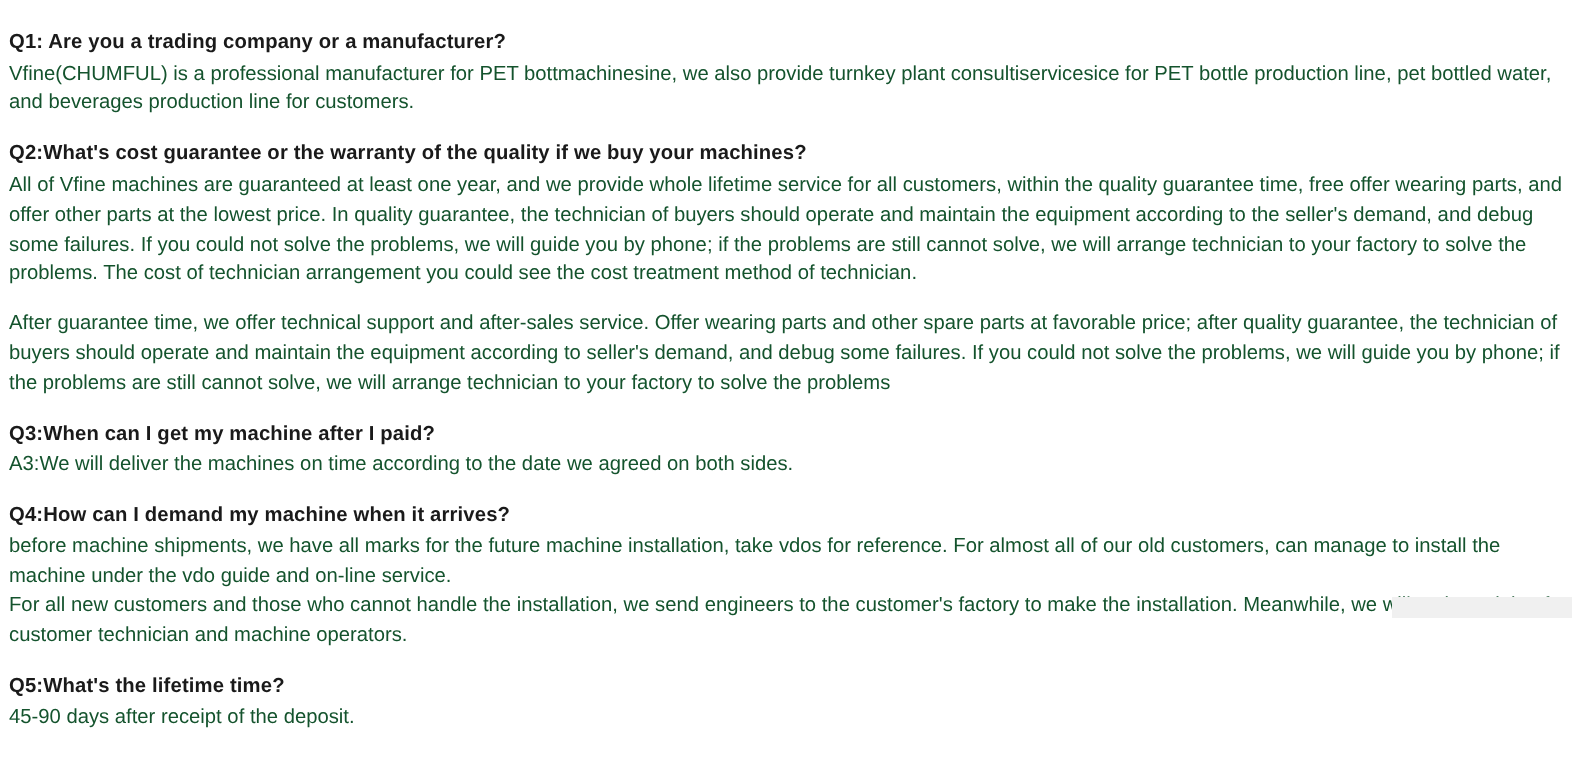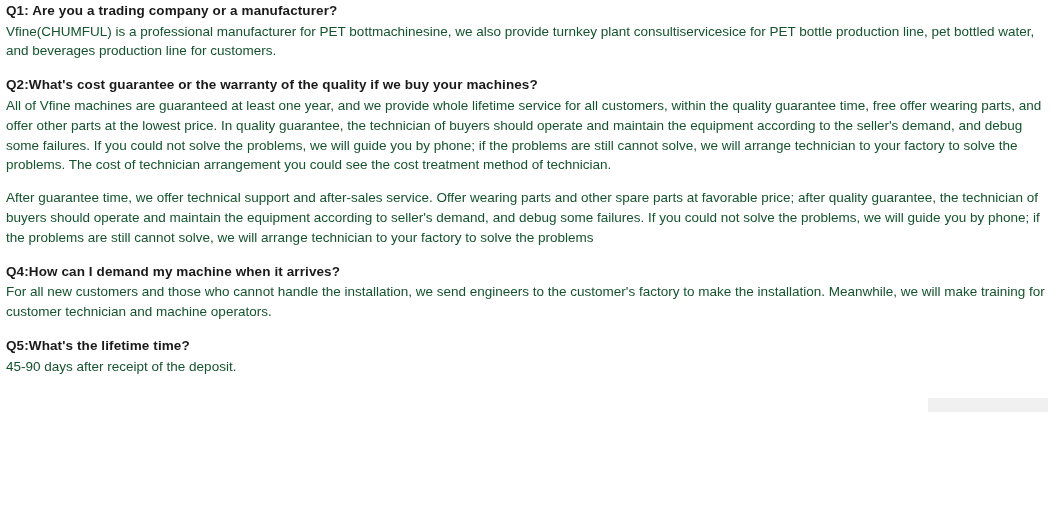--- a/index.html
+++ b/index.html
@@ -12,21 +12,21 @@
     height: 506px;
     font-family: "Liberation Sans", sans-serif;
     color: #222222;
     overflow: hidden;
   }
   .page {
     position: relative;
     width: 1060px;
     height: 412px;
     box-sizing: border-box;
-    padding: 1px 10px 0 6px;
+    padding: 18px 10px 0 6px;
   }
   .faq-block {
     margin: 0 0 14px 0;
   }
   .faq-block:last-child {
     margin-bottom: 0;
   }
   .question {
     font-size: 13.5px;
     font-weight: bold;
@@ -67,23 +67,28 @@
     <p class="question">Q1: Are you a trading company or a manufacturer?</p>
     <p class="answer">Vfine(CHUMFUL) is a professional manufacturer for PET bottmachinesine, we also provide turnkey plant consultiservicesice for PET bottle production line, pet bottled water, and beverages production line for customers.</p>
   </div>
 
   <div class="faq-block">
     <p class="question">Q2:What's cost guarantee or the warranty of the quality if we buy your machines?</p>
     <p class="answer">All of Vfine machines are guaranteed at least one year, and we provide whole lifetime service for all customers, within the quality guarantee time, free offer wearing parts, and offer other parts at the lowest price. In quality guarantee, the technician of buyers should operate and maintain the equipment according to the seller's demand, and debug some failures. If you could not solve the problems, we will guide you by phone; if the problems are still cannot solve, we will arrange technician to your factory to solve the problems. The cost of technician arrangement you could see the cost treatment method of technician.</p>
     <p class="answer">After guarantee time, we offer technical support and after-sales service. Offer wearing parts and other spare parts at favorable price; after quality guarantee, the technician of buyers should operate and maintain the equipment according to seller's demand, and debug some failures. If you could not solve the problems, we will guide you by phone; if the problems are still cannot solve, we will arrange technician to your factory to solve the problems</p>
   </div>
 
+  <div class="faq-block">
+    <p class="question">Q3:When can I get my machine after I paid?</p>
+    <p class="answer">A3:We will deliver the machines on time according to the date we agreed on both sides.</p>
+  </div>
 
   <div class="faq-block">
     <p class="question">Q4:How can I demand my machine when it arrives?</p>
+    <p class="answer tight">before machine shipments, we have all marks for the future machine installation, take vdos for reference. For almost all of our old customers, can manage to install the machine under the vdo guide and on-line service.</p>
     <p class="answer tight">For all new customers and those who cannot handle the installation, we send engineers to the customer's factory to make the installation. Meanwhile, we will make training for customer technician and machine operators.</p>
   </div>
 
   <div class="faq-block">
     <p class="question">Q5:What's the lifetime time?</p>
     <p class="answer">45-90 days after receipt of the deposit.</p>
   </div>
 
   <div class="bottom-ghost"></div>
 </div>

